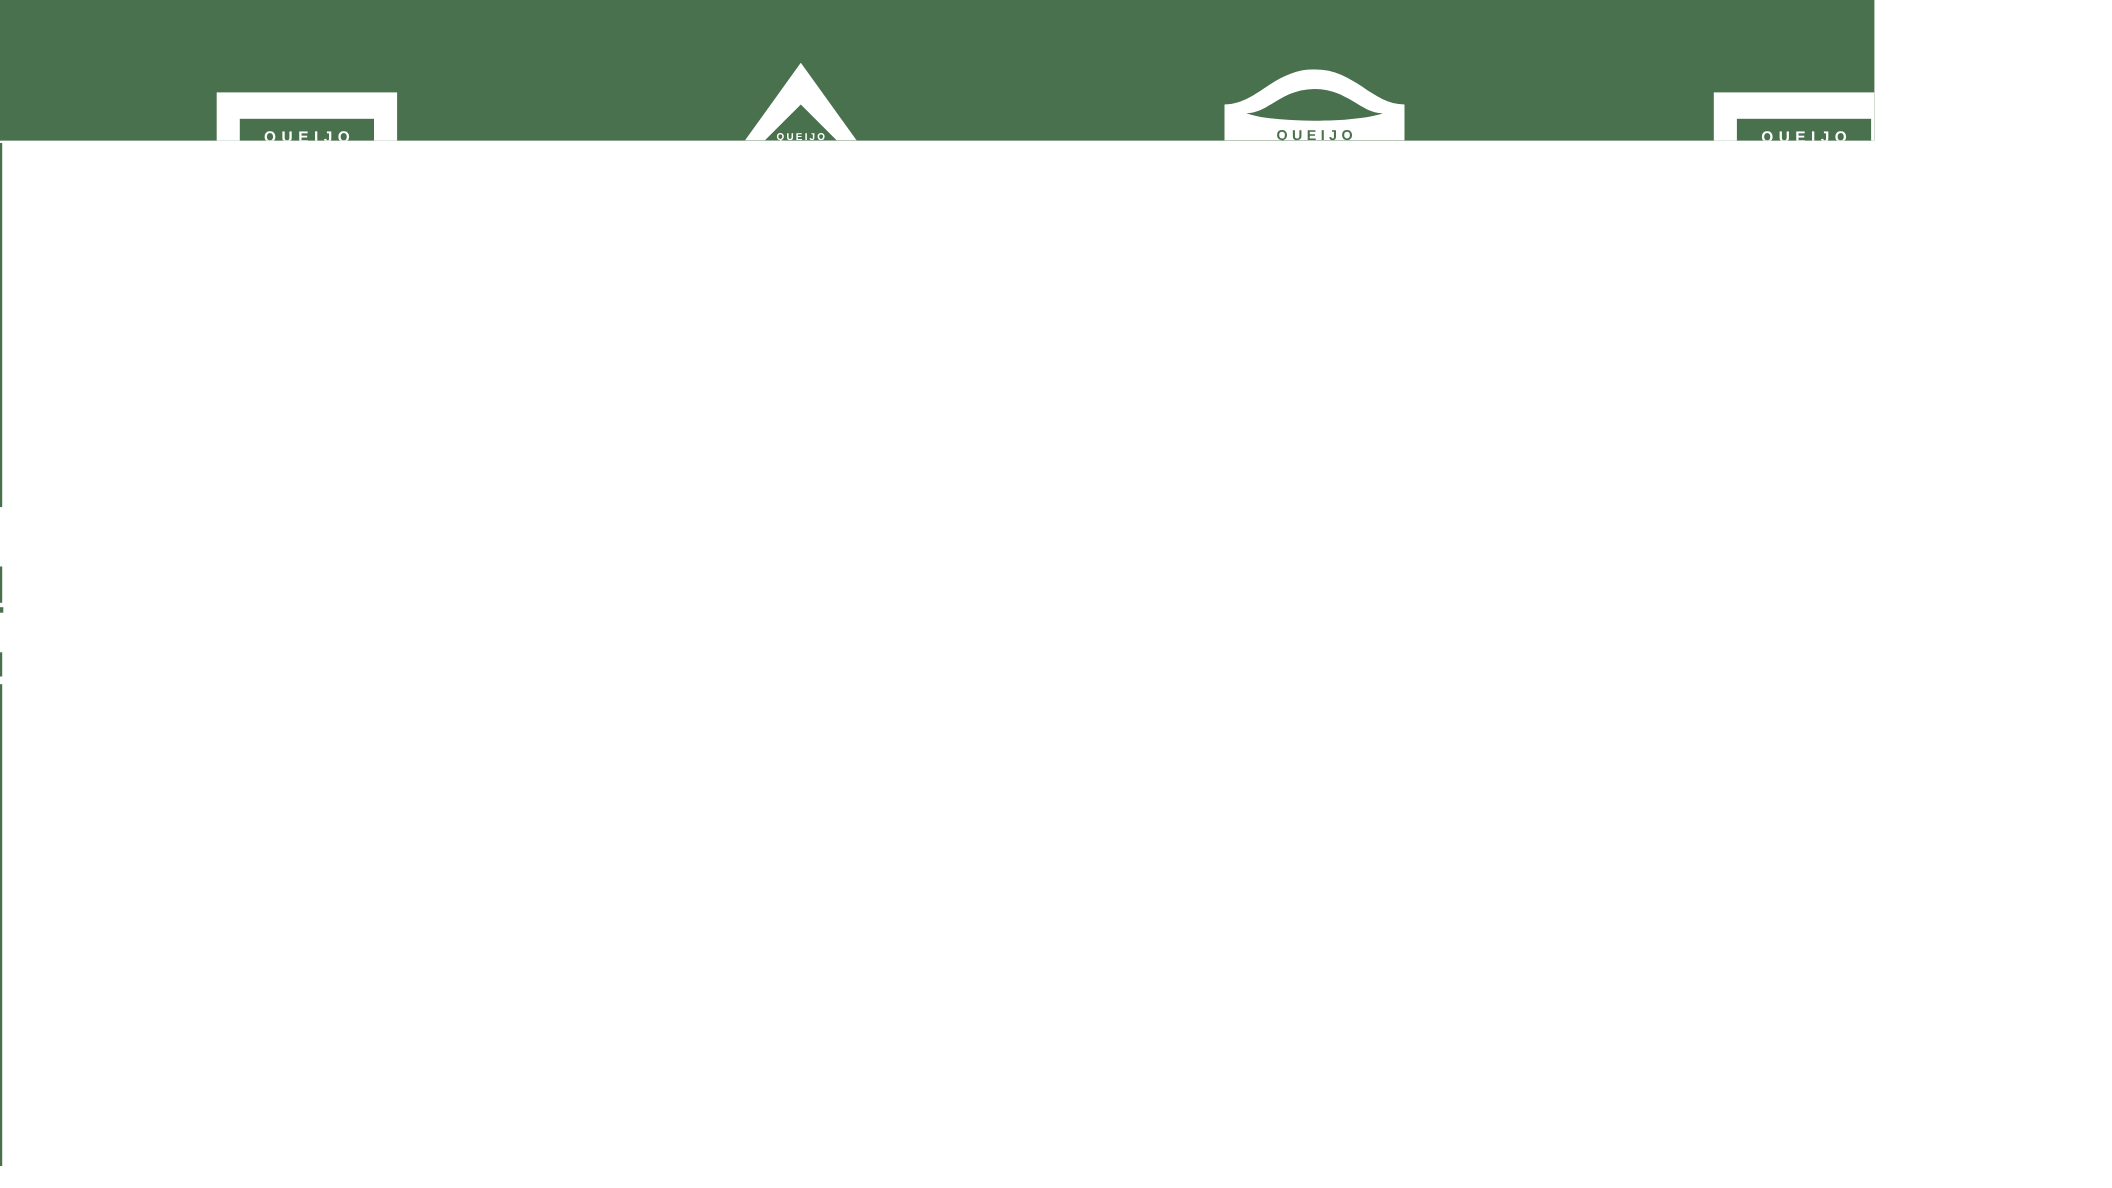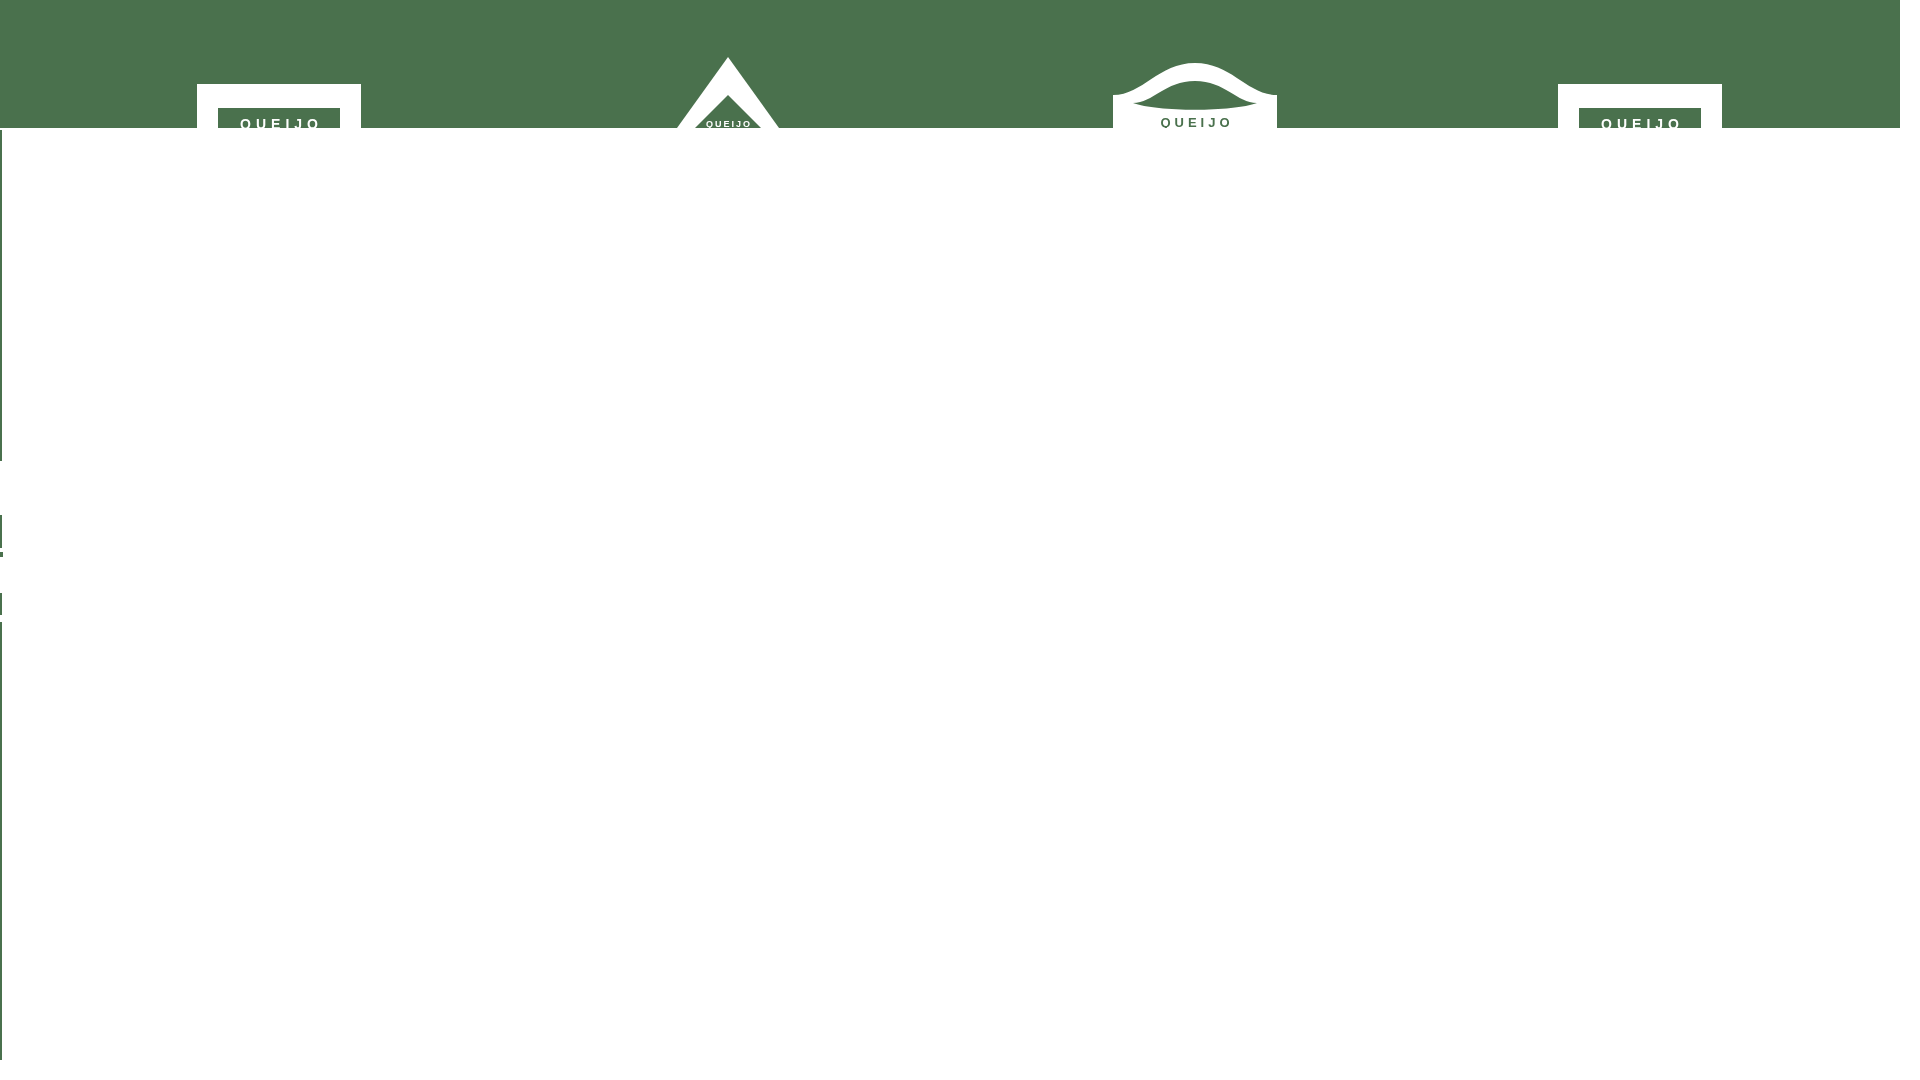--- a/index.html
+++ b/index.html
@@ -5,21 +5,21 @@
   :root { --green:#4A714D; --white:#FFFFFF; }
   html,body{margin:0;padding:0;}
   body{
     width:1920px;height:1080px;position:relative;overflow:hidden;
     background:var(--white);
     font-family:"Liberation Sans", sans-serif;
   }
 
   
   .site-header{
-    position:absolute;left:0;top:0;width:1900px;height:128px;
+    position:absolute;left:0;top:0;width:1704px;height:128px;
     background:var(--green);overflow:hidden;
   }
 
   
   .rect-label{
     position:absolute;top:84px;width:164px;height:90px;
     background:var(--white);
   }
   .rect-label.pos-left{left:197px;}
   .rect-label.pos-right{left:1558px;}

